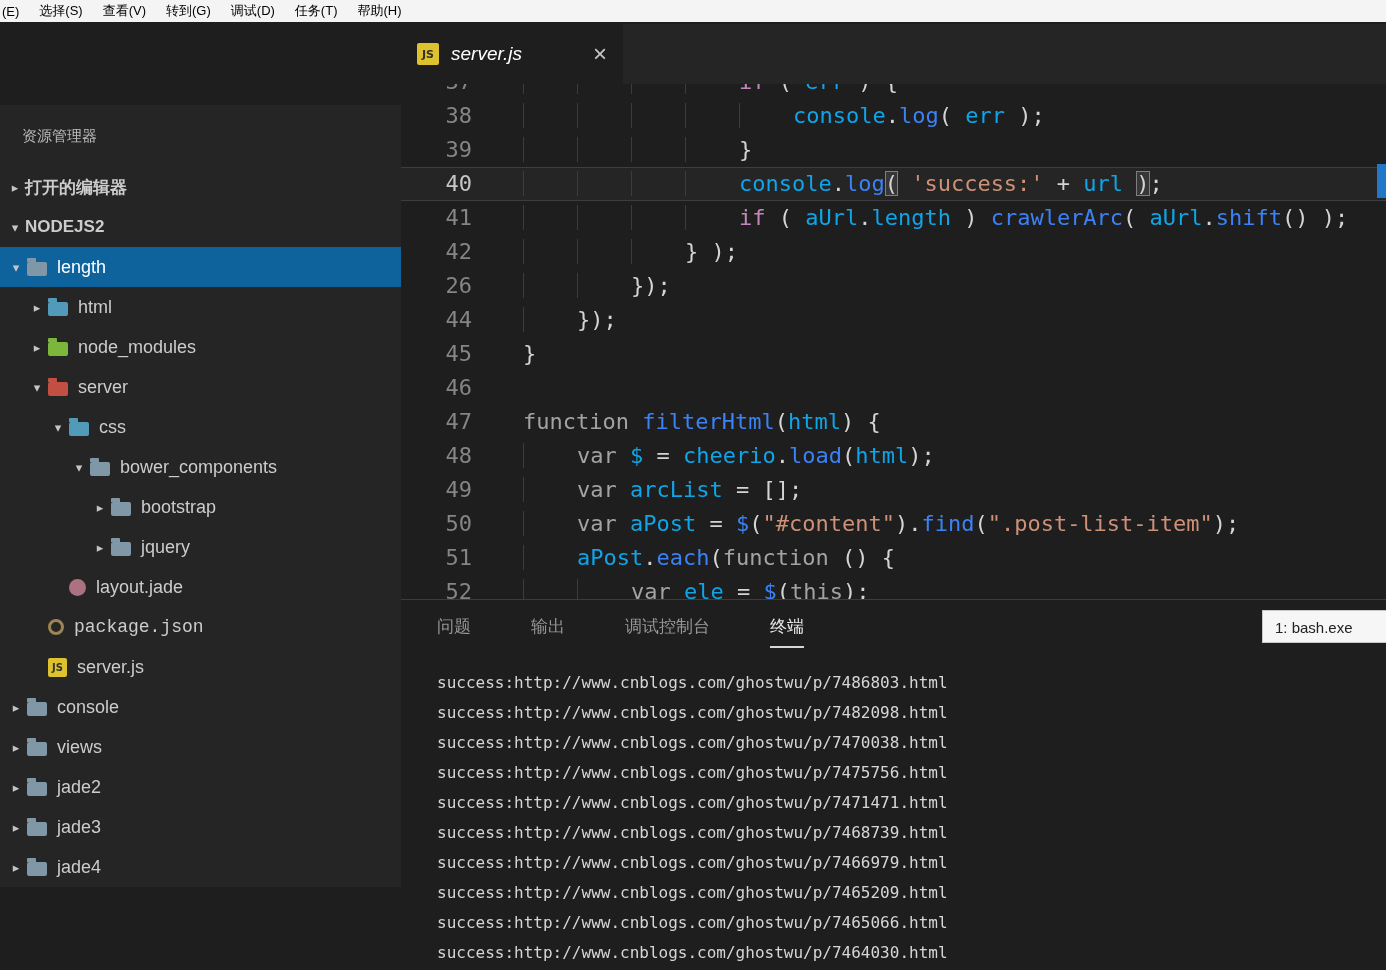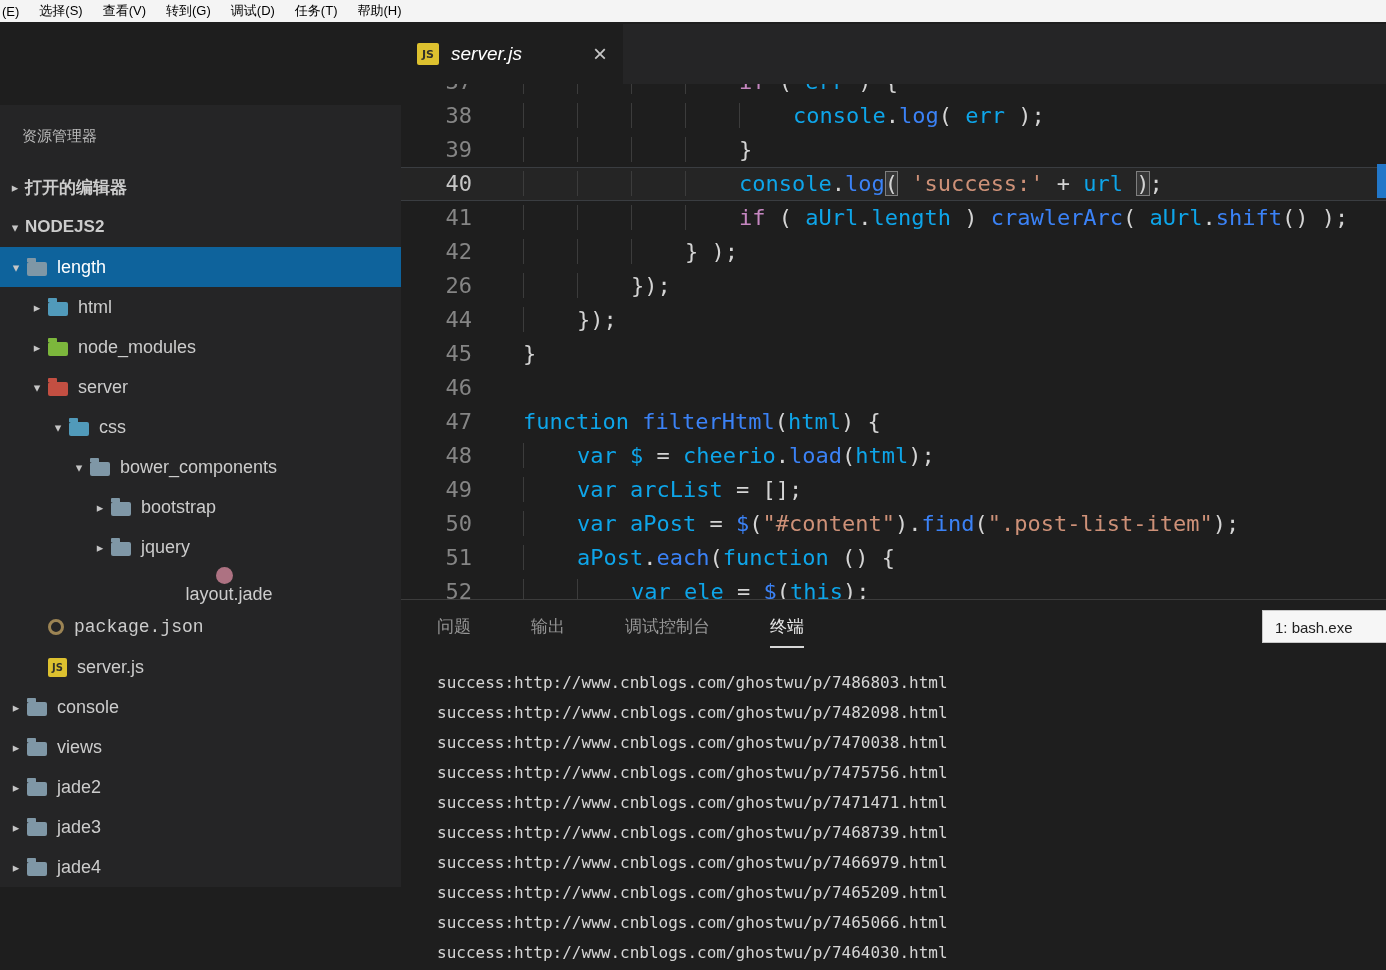--- a/index.html
+++ b/index.html
@@ -60,21 +60,21 @@
   .code-area { height:515px; flex:none; overflow:hidden; position:relative; background:#1e1e1e; }
   .code-inner { margin-top:-19px; font-family:"DejaVu Sans Mono","Liberation Mono",monospace;
                 font-size:22px; line-height:34px; }
   .line { display:flex; height:34px; }
   .line.current { background:rgba(255,255,255,0.035);
                   box-shadow: inset 0 1px 0 #3a3d41, inset 0 -1px 0 #3a3d41; }
   .gutter { width:98px; flex:none; text-align:right; padding-right:27px; color:#858585; }
   .line.current .gutter { color:#c6c6c6; }
   .content { white-space:pre; color:#d4d4d4; padding-left:24px; }
   .ig { border-left:1px solid #3c3c3c; }
-  .tok-kw   { color:#0ea5e9; }
+  .tok-kw   { color:#a3a3a3; }
   .tok-ctrl { color:#c586c0; }
   .tok-var  { color:#0ea5e9; }
   .tok-fn   { color:#3b82f6; }
   .tok-str  { color:#ce9178; }
   .tok-punc { color:#d4d4d4; }
   .tok-brk  { color:#d4d4d4; outline:1px solid #7f7f7f; outline-offset:-1px;
               background:rgba(90,90,90,0.35); }
   .ovr { position:absolute; right:0; top:80px; width:9px; height:34px; background:#2277c9; }
 
   
@@ -151,21 +151,21 @@
           <div class="row" style="padding-left: 89px;">
             <span class="twisty">▸</span>
             <span class="ficon icon-folder"></span>
             <span class="rlabel">bootstrap</span>
           </div>
           <div class="row" style="padding-left: 89px;">
             <span class="twisty">▸</span>
             <span class="ficon icon-folder"></span>
             <span class="rlabel">jquery</span>
           </div>
-          <div class="row" style="padding-left: 47px; flex-direction: column;">
+          <div class="row" style="padding-left: 47px;">
             <span class="twisty"></span>
             <span class="ficon icon-jade"></span>
             <span class="rlabel">layout.jade</span>
           </div>
           <div class="row" style="padding-left: 26px; font-family: Liberation Mono, monospace;">
             <span class="twisty"></span>
             <span class="ficon icon-npm"></span>
             <span class="rlabel">package.json</span>
           </div>
           <div class="row" style="padding-left: 26px;">

